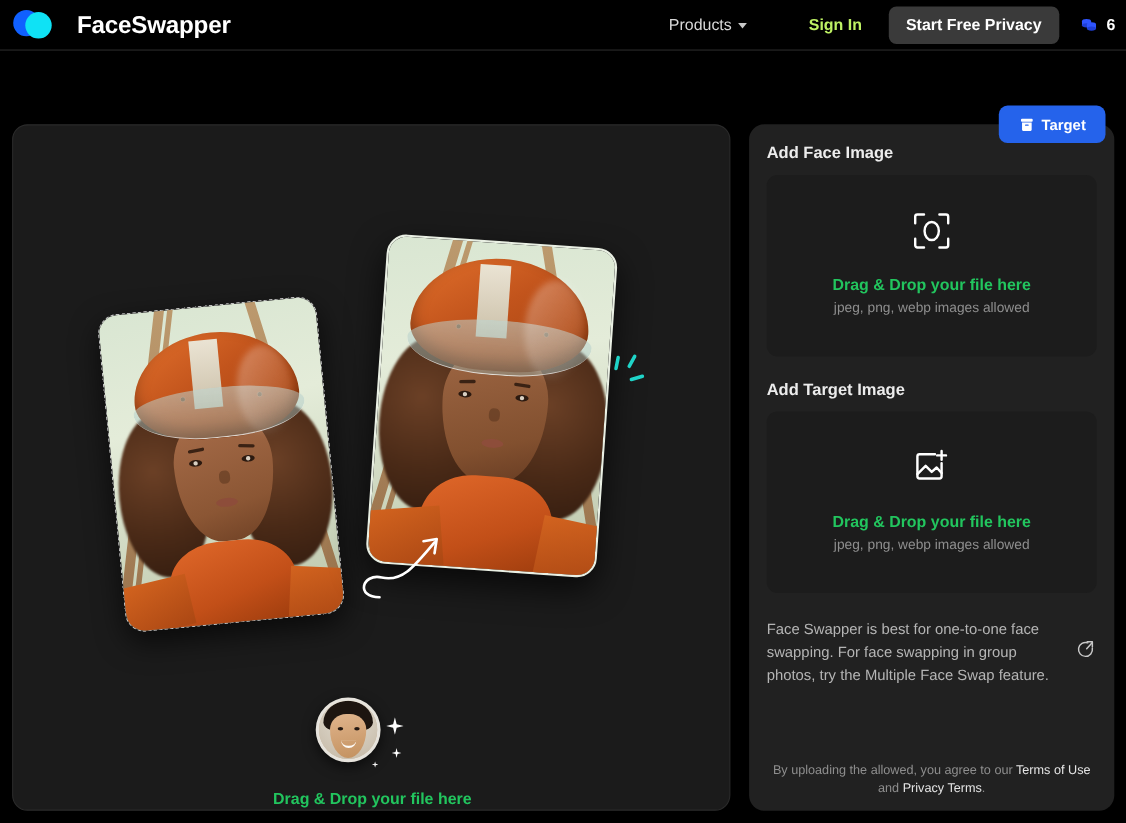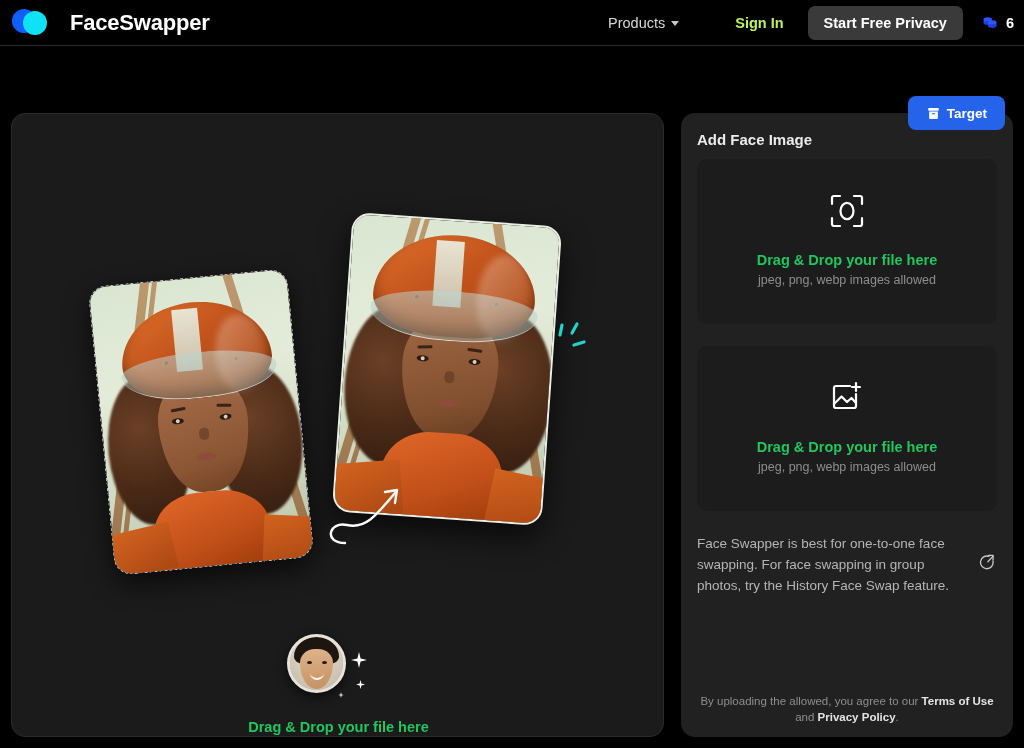--- a/index.html
+++ b/index.html
@@ -278,21 +278,21 @@
     border: none; border-radius: 8px;
     font-size: 16px; font-weight: bold;
     font-family: "Liberation Sans", sans-serif;
     cursor: pointer;
   }
   #legal {
     position: absolute; left: 16px; bottom: 12px;
     width: 300px; text-align: center;
     color: #8e8e8e; font-size: 11.5px; line-height: 16px;
   }
-  #legal a { color: #e4e4e4; font-weight: bold; text-decoration: none; cursor: pointer; }
+  #legal a { color: #e4e4e4; font-weight: normal; text-decoration: none; cursor: pointer; }
 </style>
 </head>
 <body>
 
 <div id="header">
   <div id="brand">
     <div id="logo">
       <div class="c1"></div>
         <div class="c2"></div>
     </div>
@@ -439,43 +439,44 @@
           <path d="M10 32 h-6 a2 2 0 0 1 -2 -2 v-6"></path>
           <ellipse cx="17" cy="17" rx="6.5" ry="8.2"></ellipse>
         </g>
       </svg>
     </div>
     <div class="dz-title">Drag &amp; Drop your file here</div>
     <div class="dz-sub">jpeg, png, webp images allowed</div>
   </div>
 
   <div id="target-section">
+    <div class="section-title">Add Target Image</div>
     <div class="dropzone">
       <div class="dz-icon">
         <svg width="34" height="34" viewBox="0 0 34 34">
           <g fill="none" stroke="#ffffff" stroke-width="2.2" stroke-linecap="round" stroke-linejoin="round">
             <path d="M20 5 H6 a2 2 0 0 0 -2 2 v18 a2 2 0 0 0 2 2 h18 a2 2 0 0 0 2 -2 V13"></path>
             <path d="M4 23 l7.5 -7.5 5.5 5.5 4.5 -4 4.5 5"></path>
             <path d="M26 2 v8 M22 6 h8"></path>
           </g>
         </svg>
       </div>
       <div class="dz-title">Drag &amp; Drop your file here</div>
       <div class="dz-sub">jpeg, png, webp images allowed</div>
     </div>
   </div>
 
   <div id="info-row">
-    <div id="info-text">Face Swapper is best for one-to-one face swapping. For face swapping in group photos, try the History Face Swap feature.</div>
+    <div id="info-text">Face Swapper is best for one-to-one face swapping. For face swapping in group photos, try the Multiple Face Swap feature.</div>
     <div id="redirect-icon">
       <svg width="19" height="19" viewBox="0 0 24 24" fill="none" stroke="#c9c9c9" stroke-width="1.7" stroke-linecap="round" stroke-linejoin="round">
         <path d="M19 10.5 A8 8 0 1 1 13.8 4.3"></path>
         <path d="M13 3 h6 v6"></path>
         <path d="M12.5 11 L19 4"></path>
       </svg>
     </div>
   </div>
 
 
   <div id="legal">
-    <span>By uploading the allowed, you agree to our </span><a>Terms of Use</a><span> and </span><a>Privacy Policy</a><span>.</span>
+    <span>By uploading the allowed, you agree to our </span><a>Terms of Use</a><span> and </span><a>Privacy Terms</a><span>.</span>
   </div>
 </div>
 
 </body></html>

